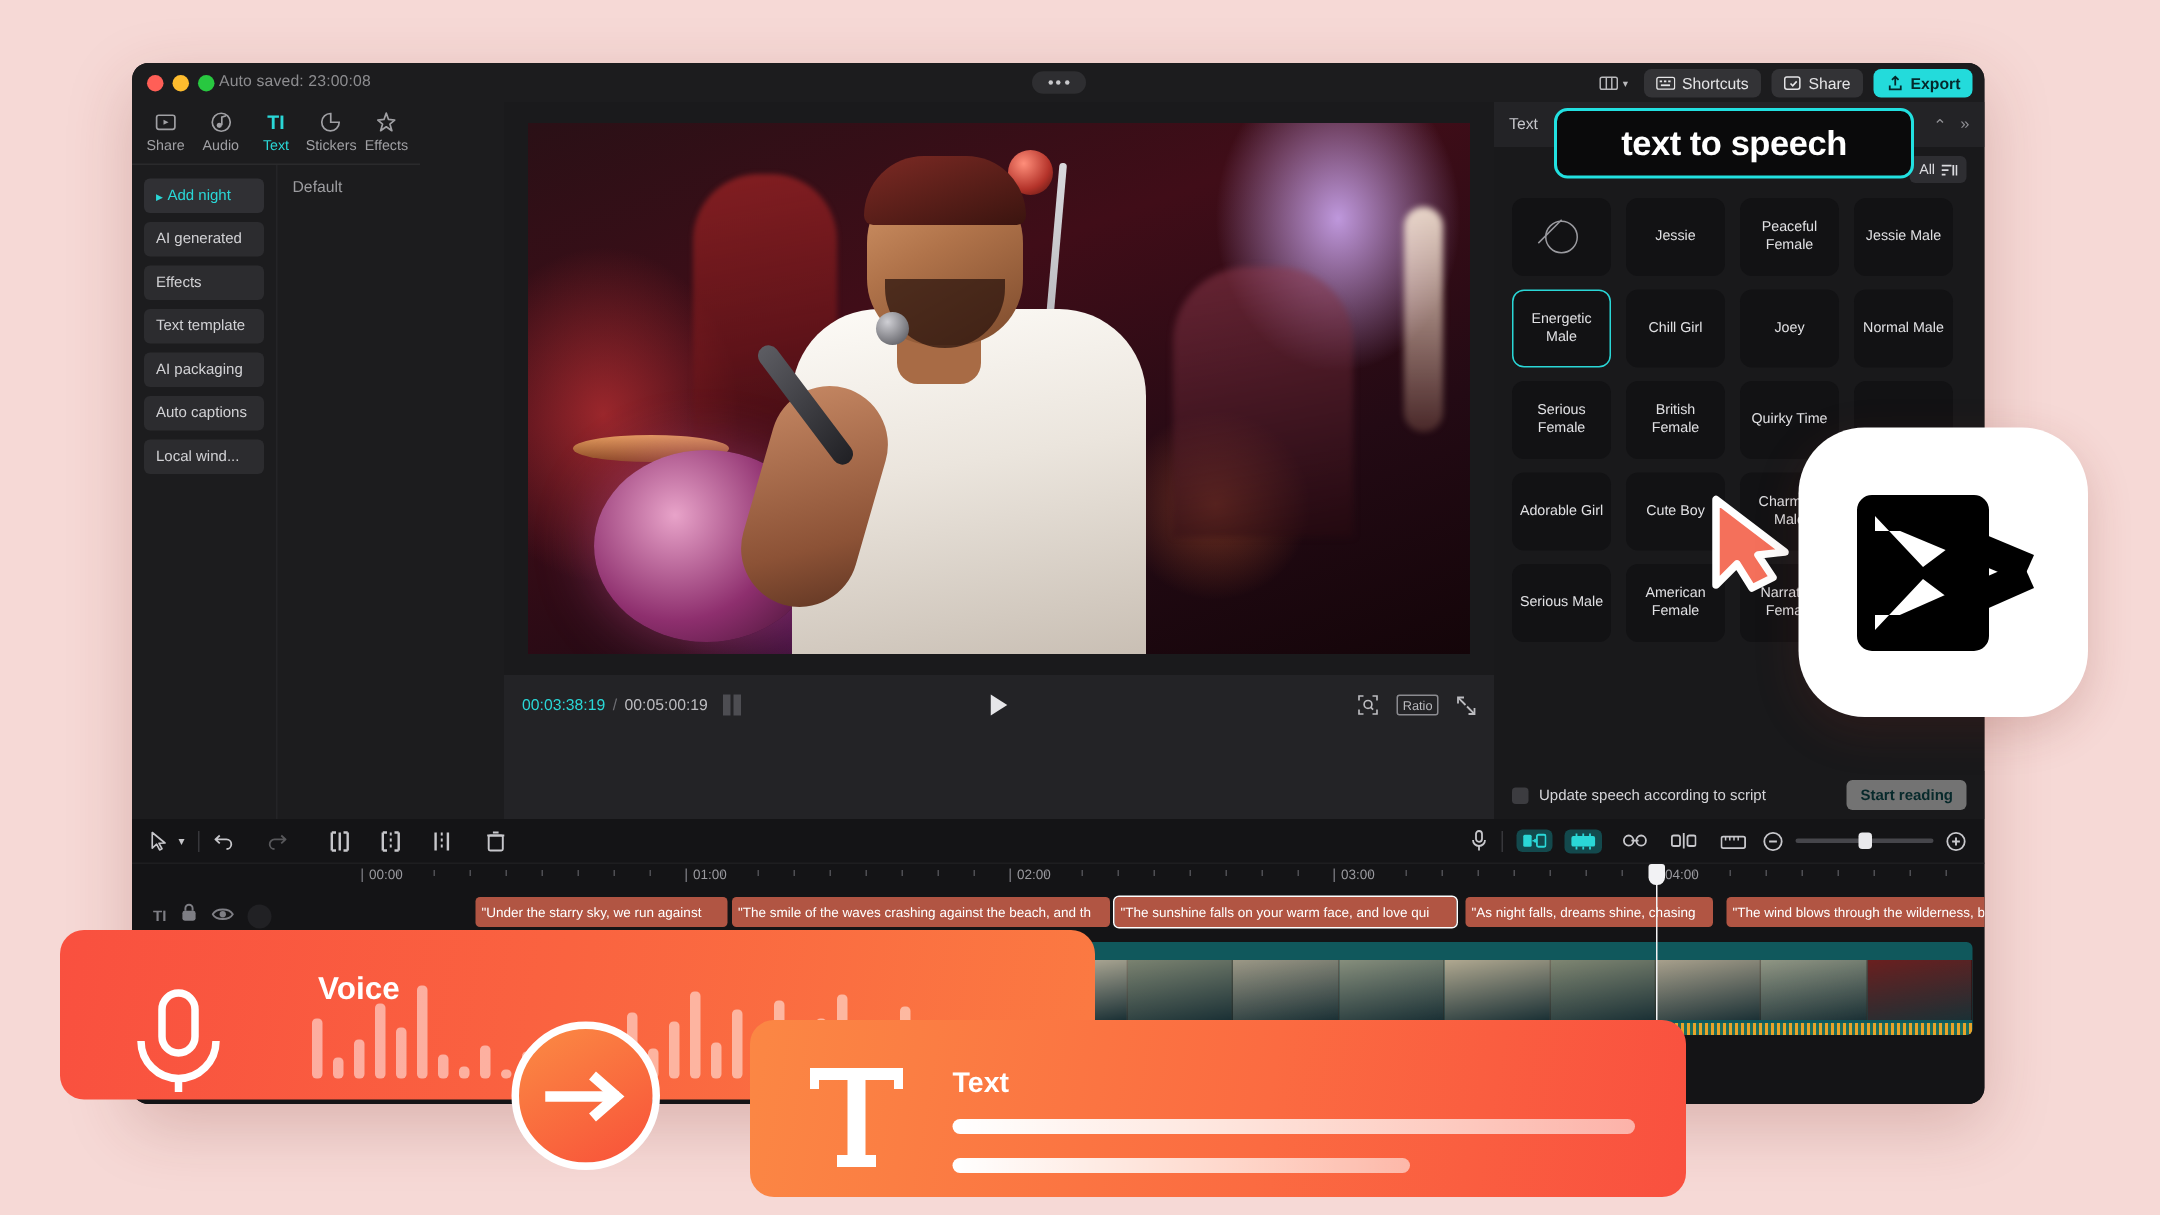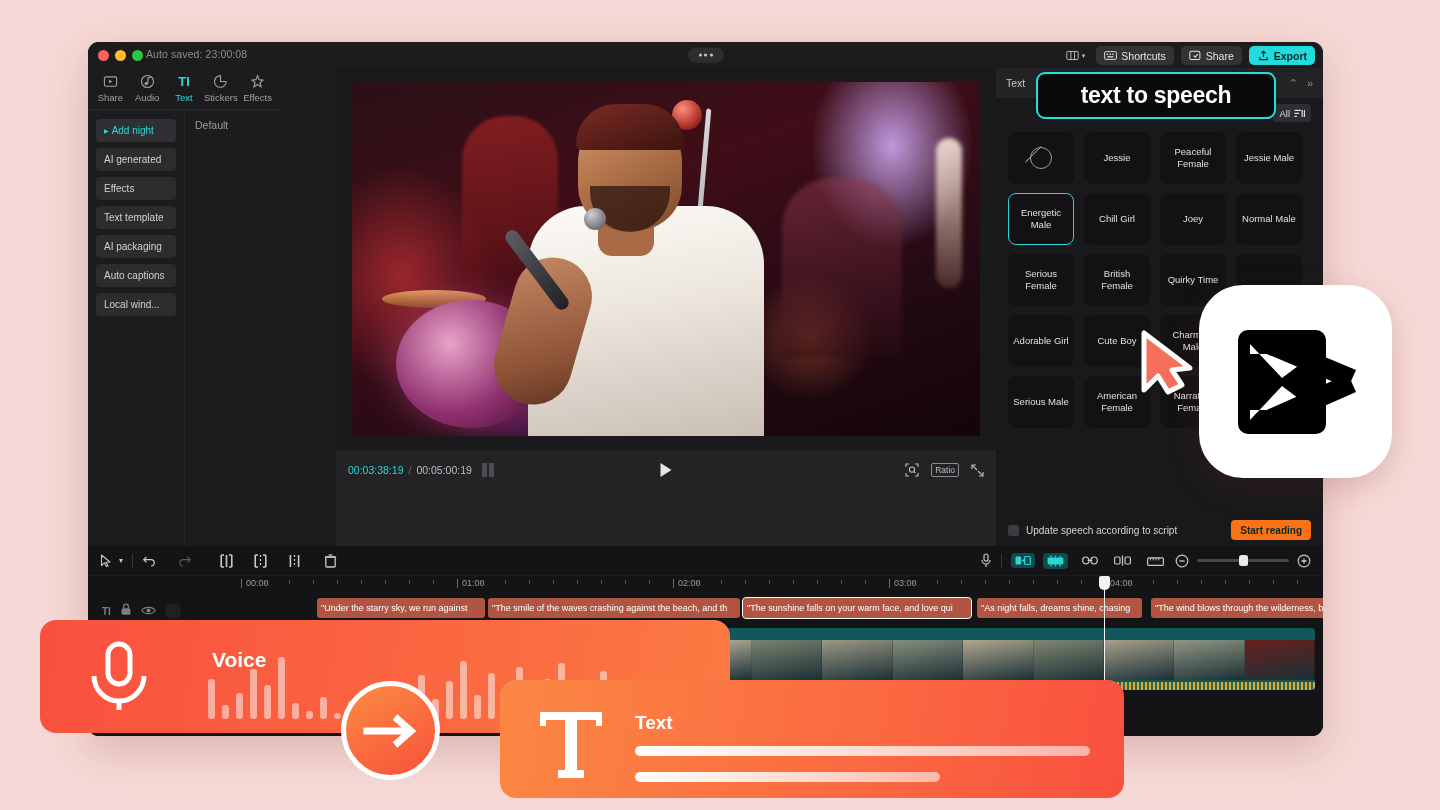--- a/index.html
+++ b/index.html
@@ -227,21 +227,21 @@
   #rp-footer {
     position: absolute; left: 0; bottom: 0; width: 100%; height: 32px;
     display: flex; align-items: center; padding: 0 12px; background:#19191b;
   }
   #upd-check {
     width: 11px; height: 11px; border-radius: 2.5px; background: #3c3c40; margin-right: 7px;
   }
   #upd-label { font-size: 10px; color: #d4d4d8; }
   #start-reading {
     margin-left: auto; height: 20px; padding: 0 9px; border-radius: 4px;
-    background: #f97316; color: #07292b; font-size: 10px; font-weight: 600;
+    background: #737373; color: #07292b; font-size: 10px; font-weight: 600;
     display: flex; align-items: center;
   }
 
   
   #cursor-arrow { position: absolute; left: 1050px; top: 288px; width: 58px; height: 68px; z-index: 40; }
 
   
   #timeline {
     position: absolute; left: 0; top: 504px; width: 100%; height: 190px;
     background: #141416;
@@ -299,21 +299,21 @@
   #playhead-knob {
     position: absolute; left: -5px; top: 0; width: 11px; height: 14px;
     background: #f2f2f4; border-radius: 2px 2px 5px 5px;
   }
 
   
   #voice-banner {
     position: absolute; left: 40px; top: 620px; width: 690px; height: 113px;
     border-radius: 16px; overflow: hidden; z-index: 60;
     background: linear-gradient(100deg, #f9503f 0%, #fa6340 48%, #fb7a42 100%);
-    display: flex; align-items: center;
+    display: flex; align-items: flex-end;
   }
   #voice-banner .mic-ic { margin-left: 44px; }
   #voice-label {
     position: absolute; left: 172px; top: 28px;
     font-size: 21px; font-weight: 700; color: #fff;
   }
   #bars { position: absolute; left: 168px; bottom: 14px; height: 66px; display: flex; align-items: flex-end; gap: 7px; }
   #bars span { display: block; width: 7px; border-radius: 3px; background: rgba(255,255,255,.5); }
 
   #arrow-circle {

